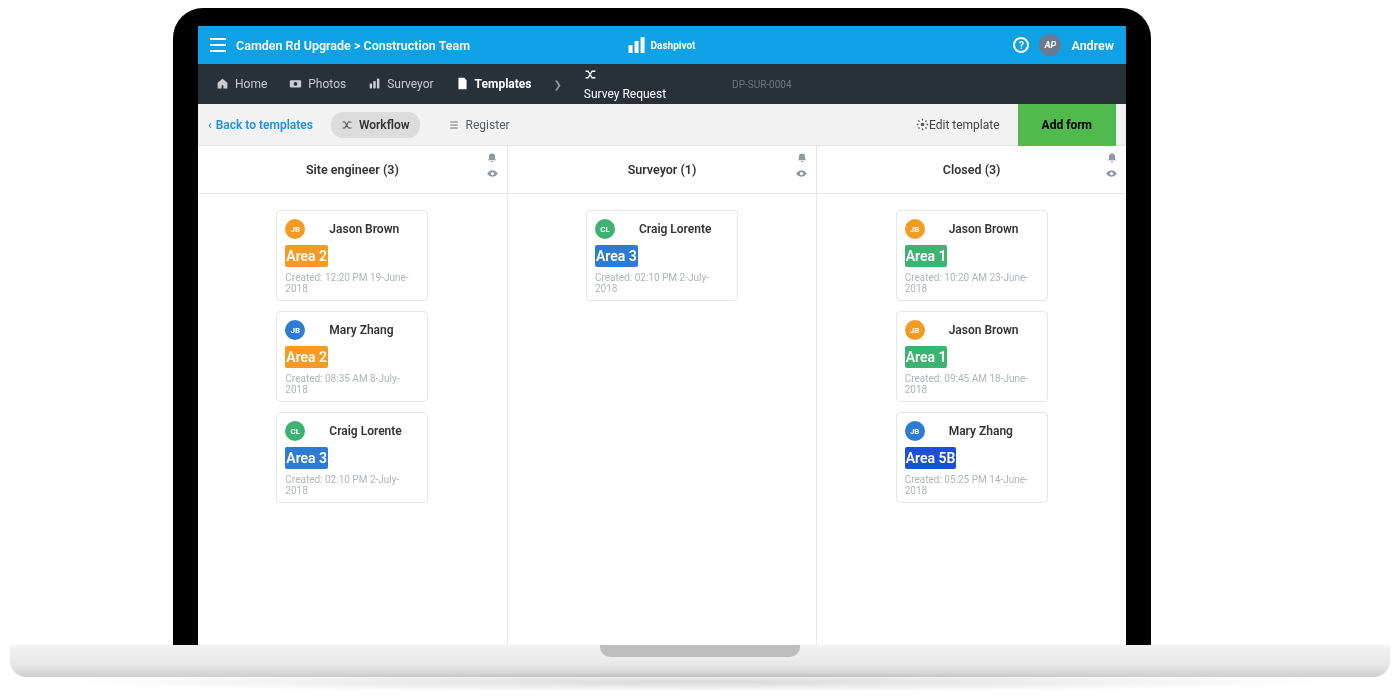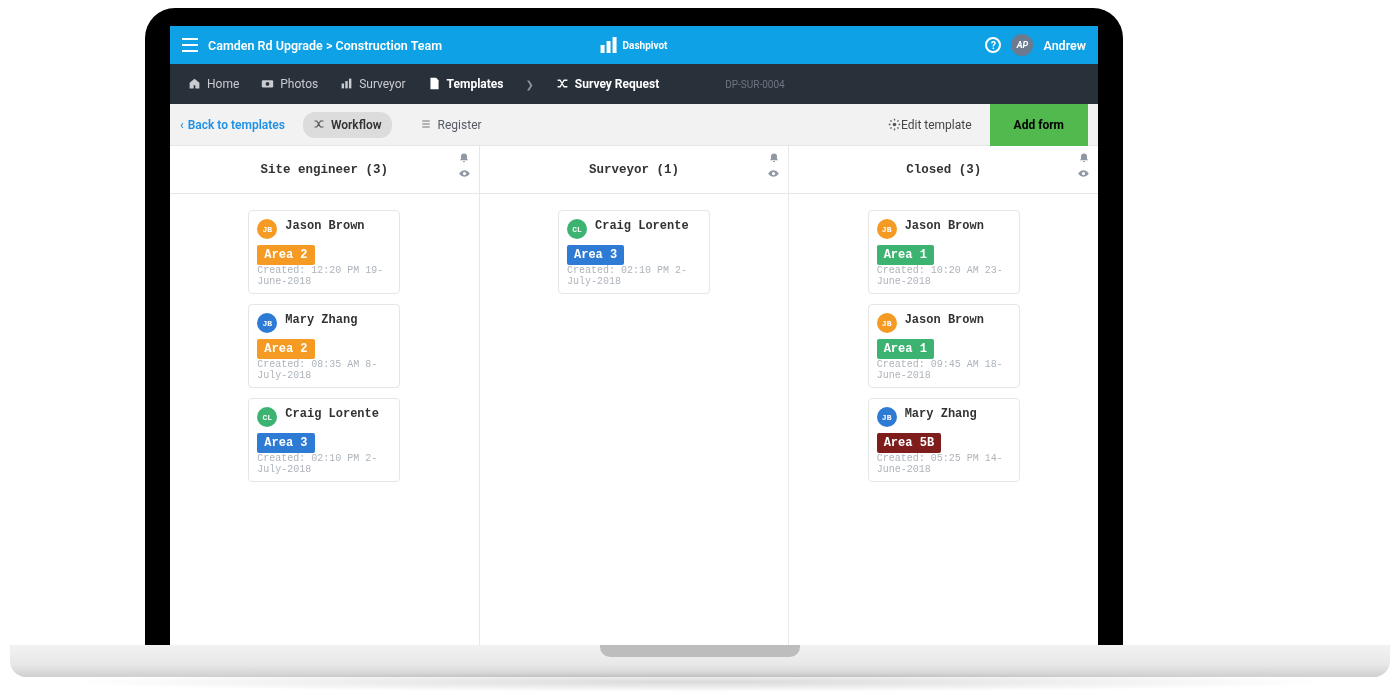--- a/index.html
+++ b/index.html
@@ -8,21 +8,21 @@
     background: #fff;
     width: 1400px;
     height: 700px;
     overflow: hidden;
     position: relative;
   }
   
   .laptop-outer {
     position: absolute;
     top: 8px;
-    left: 145px;
+    left: 173px;
     width: 978px;
     height: 640px;
     background: #000;
     border-radius: 30px 30px 0 0;
     padding: 18px 25px 0 25px;
   }
   .screen {
     width: 100%;
     height: 620px;
     background: #fff;
@@ -107,37 +107,37 @@
     display: flex;
     align-items: center;
     padding: 0 18px;
     font-size: 12px;
     gap: 22px;
   }
   .nav-item { display:flex; gap:6px; cursor:pointer; }
   .nav-item.active { color:#fff; font-weight:700; }
   .nav-icon { width:13px; height:13px; display:inline-block; }
   .chev { font-size:10px; color:#8e949c; }
-  .nav-sub { color:#fff; font-weight:700; }
+  .nav-sub { color:#fff; font-weight:400;flex-direction:column; }
   .nav-code { color:#6f7781; font-size:10px;margin-left:44px; }
 
   
   .toolbar {
     background:#f2f2f2;
     border-bottom:1px solid #e5e5e5;
     height: 42px;
     display:flex;
     align-items:center;
     padding: 0 10px;
     font-size:12px;
   }
   .back-link { color:#1e90e6; font-weight:600; display:flex; align-items:center; gap:4px; cursor:pointer; }
   .segbtn {
     margin-left: 18px;
-    display:flex; gap:6px;
+    display:flex; align-items:center; gap:6px;
     padding: 6px 10px;
     border-radius:12px;
     cursor:pointer;
     color:#545b64;
   }
   .segbtn.active { background:#dcdcdc; color:#333; font-weight:600;}
   .toolbar-right { margin-left:auto; display:flex; align-items:center; }
   .edit-btn { display:flex; align-items:center; gap:0; color:#444; padding:0 14px; cursor:pointer;}
   .addform {
     background:#52b94f;
@@ -148,21 +148,20 @@
     padding: 0 24px;
     margin-left:4px;
     cursor:pointer;
   }
 
   
   .board {
     display:flex;
     height: calc(100% - 120px);
     background:#fff;
-    font-family:Liberation Mono, monospace;
   }
   .column {
     flex:1;
     border-right:1px solid #e7e7e7;
     display:flex;
     flex-direction:column;
   }
   .column:last-child { border-right:none; }
   .col-header {
     height:48px;
@@ -193,35 +192,36 @@
   
   .card {
     width: 152px;
     border:1px solid #e4e6e8;
     border-radius:4px;
     background:#fff;
     padding:8px 8px 6px 8px;
     font-size:11px;
     cursor:pointer;
   }
-  .card-top { display:flex; gap:8px; margin-bottom:6px;}
+  .card-top { display:flex; align-items:center; gap:24px; margin-bottom:6px;}
   .avatar {
     width:20px; height:20px; border-radius:50%;
     display:flex; align-items:center; justify-content:center;
     font-size:8px; font-weight:700; color:#fff;
     flex-shrink:0;
   }
   .person-name { font-size:12px; color:#333; font-weight:600; }
   .tag {
     display:inline-block;
     color:#fff;
-    font-size:12px;
+    font-size:14px;
     font-weight:600;
-    padding:3px 7px;
+    padding:3px 1px;
     border-radius:2px;
+    margin-bottom:5px;
   }
   .created { color:#aeb4bb; font-size:10px; }
 
   
   svg { display:block; }
 </style>
 </head>
 <body>
 
 <div class="laptop-outer">
@@ -412,21 +412,21 @@
                 <div class="avatar" style="background: rgb(245, 154, 35);">JB</div>
                 <div class="person-name">Jason Brown</div>
               </div><span class="tag" style="background: rgb(60, 179, 113);">Area 1</span><div class="created">Created: 10:20 AM 23-June-2018</div></div>
             <div class="card"><div class="card-top">
                 <div class="avatar" style="background: rgb(245, 154, 35);">JB</div>
                 <div class="person-name">Jason Brown</div>
               </div><span class="tag" style="background: rgb(60, 179, 113);">Area 1</span><div class="created">Created: 09:45 AM 18-June-2018</div></div>
             <div class="card"><div class="card-top">
                 <div class="avatar" style="background: rgb(46, 123, 214);">JB</div>
                 <div class="person-name">Mary Zhang</div>
-              </div><span class="tag" style="background: #7f1d1d;">Area 5B</span><div class="created">Created: 05:25 PM 14-June-2018</div></div>
+              </div><span class="tag" style="background: #1d4ed8;">Area 5B</span><div class="created">Created: 05:25 PM 14-June-2018</div></div>
           </div>
         </div>
       </div>
 
   </div>
 </div>
 <div class="laptop-base"></div>
 <div class="laptop-notch"></div>
 <div class="shadow"></div>
 

